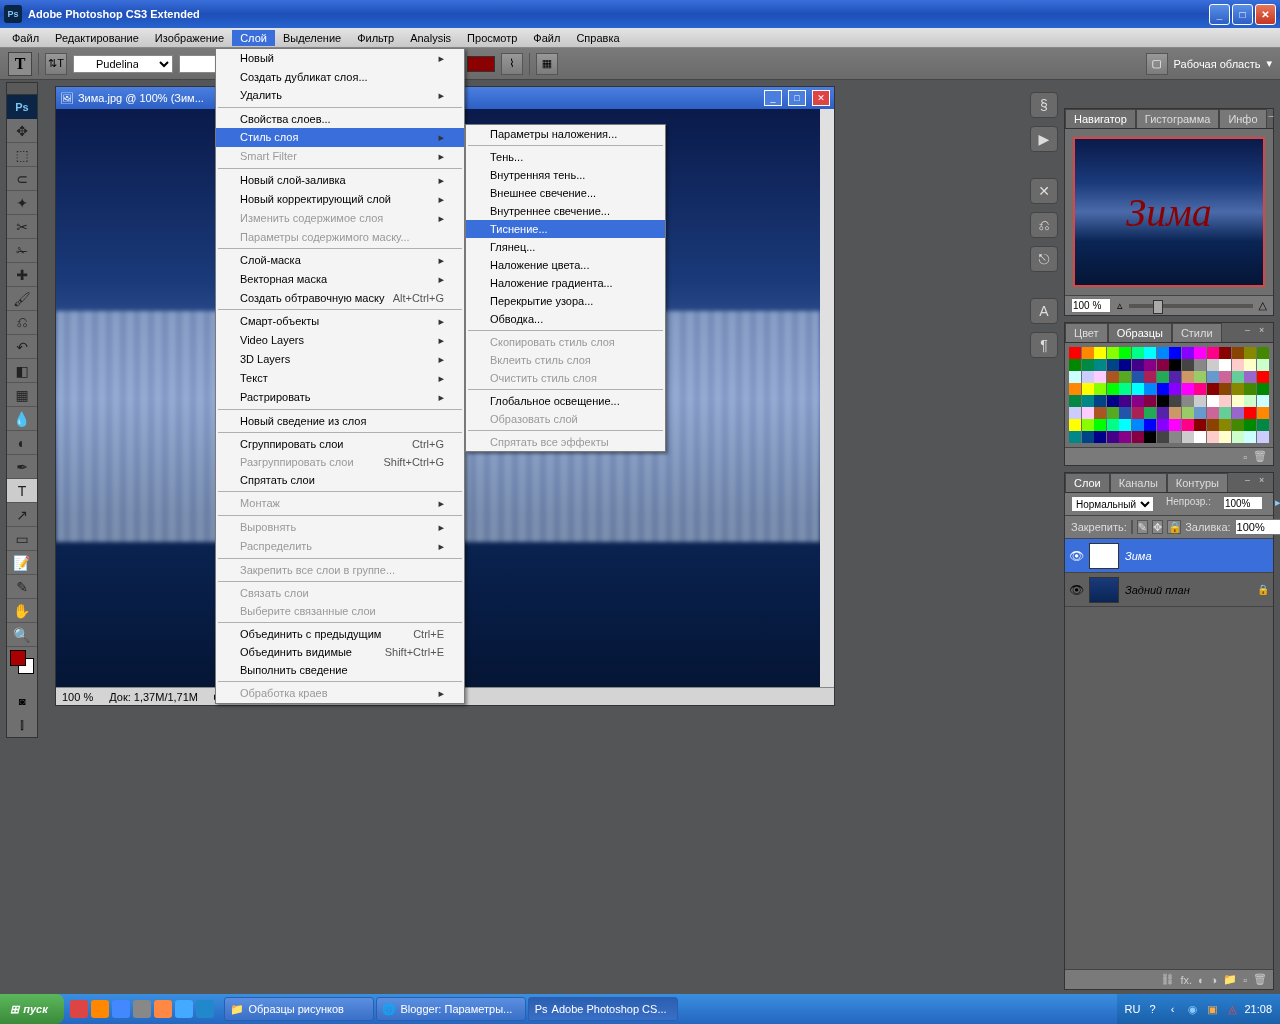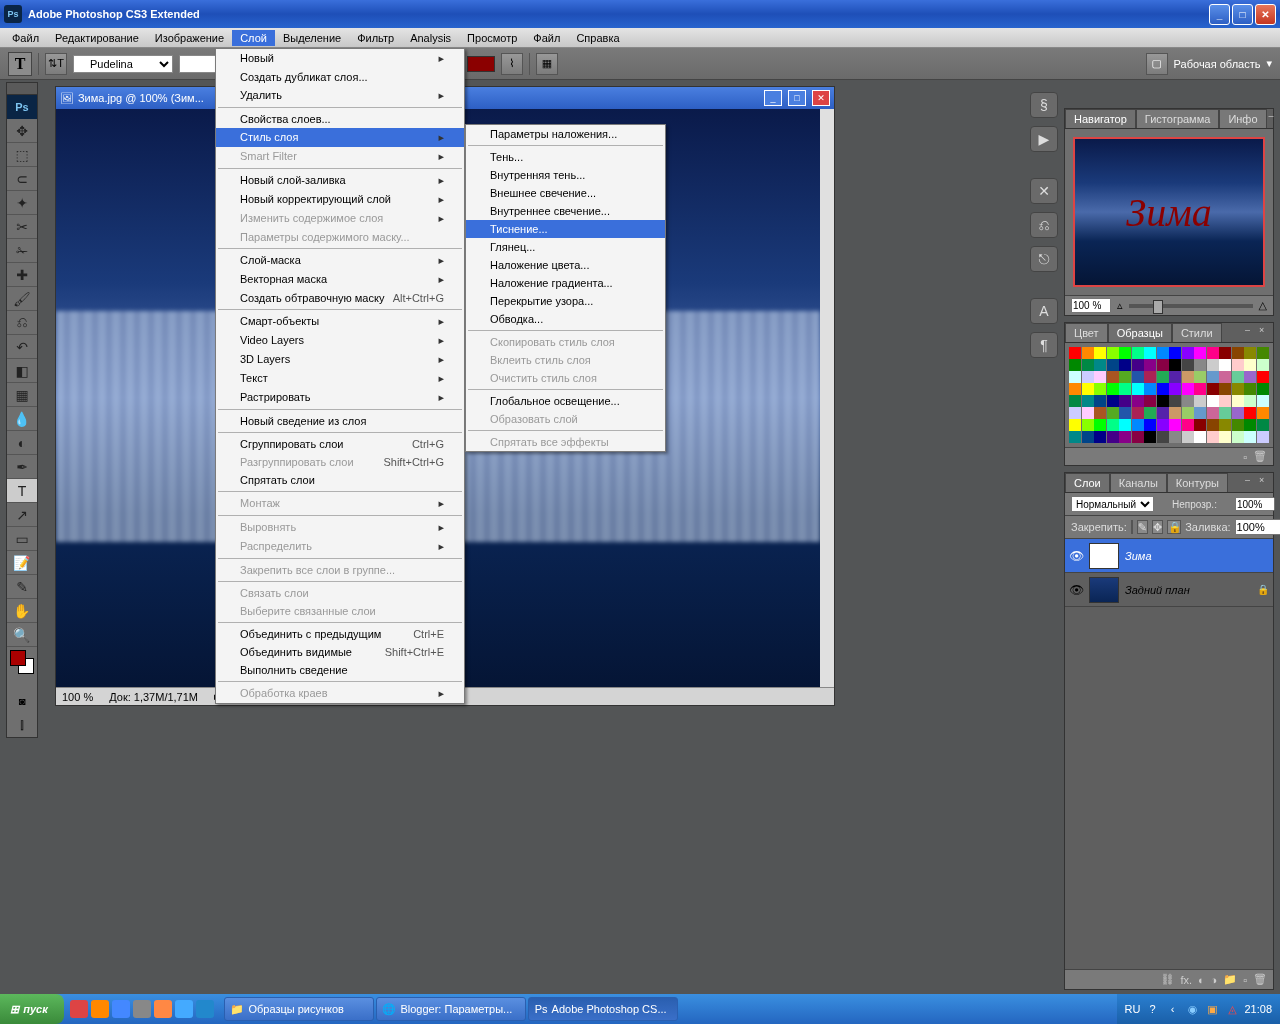--- a/index.html
+++ b/index.html
@@ -16,21 +16,21 @@
 
 
 .menubar { height: 20px; background: linear-gradient(#e4e4e4, #c8c8c8); display: flex; align-items: center; padding: 0 4px; border-bottom: 1px solid #888; }
 .menubar .item { padding: 2px 8px; cursor: pointer; }
 .menubar .item.active { background: #3a6fdb; color: #fff; }
 
 
 .optbar { height: 32px; background: linear-gradient(#7a7a7a, #6a6a6a); display: flex; align-items: center; padding: 0 8px; gap: 6px; border-bottom: 1px solid #444; }
 .optbar .tool-icon { width: 24px; height: 24px; background: #8c8c8c; border: 1px solid #444; display: flex; align-items: center; justify-content: center; font-family: serif; font-weight: bold; font-size: 16px; }
 .optbar .sep { width: 1px; height: 22px; background: #555; }
-.optbar select, .optbar input { height: 18px; background: #fff; border: 1px solid #888; font-size: 11px; padding: 0 12px; }
+.optbar select, .optbar input { height: 18px; background: #fff; border: 1px solid #888; font-size: 11px; padding: 0 18px; }
 .optbar .fontsel { width: 100px; }
 .optbar .btn { width: 22px; height: 22px; background: linear-gradient(#989898, #7c7c7c); border: 1px solid #555; display: flex; align-items: center; justify-content: center; }
 .optbar .swatch { width: 28px; height: 16px; background: #8b0000; border: 1px solid #333; }
 .optbar .ws { margin-left: auto; display: flex; align-items: center; gap: 6px; color: #fff; }
 
 
 .main { position: absolute; top: 80px; left: 0; right: 0; bottom: 30px; }
 
 
 .toolbox { position: absolute; left: 6px; top: 2px; width: 32px; background: #6f6f6f; border: 1px solid #333; }
@@ -89,21 +89,21 @@
 .nav .zrow input { width: 40px; height: 15px; font-size: 10px; }
 .nav .zrow .slider { flex: 1; height: 4px; background: #555; position: relative; }
 .nav .zrow .slider::after { content: ''; position: absolute; left: 20%; top: -4px; width: 8px; height: 12px; background: #aaa; border: 1px solid #333; }
 
 
 .swatches .grid { padding: 4px; display: grid; grid-template-columns: repeat(16, 1fr); gap: 0; }
 .swatches .sw { width: 12px; height: 12px; border: none; }
 .swatches .foot { height: 18px; background: #7a7a7a; border-top: 1px solid #444; display: flex; justify-content: flex-end; padding: 0 6px; gap: 6px; align-items: center; color: #ccc; font-size: 10px; }
 
 
-.layers .opts { padding: 3px 6px; display: flex; align-items: center; gap: 18px; background: #787878; border-bottom: 1px solid #444; }
+.layers .opts { padding: 3px 6px; display: flex; gap: 12px; background: #787878; border-bottom: 1px solid #444; }
 .layers .opts select { width: 90px; height: 16px; font-size: 10px; }
 .layers .opts .lbl2 { color: #ddd; font-size: 10px; }
 .layers .opts input { width: 40px; height: 14px; font-size: 10px; }
 .layers .lockrow { padding: 3px 6px; display: flex; align-items: center; gap: 4px; background: #787878; border-bottom: 1px solid #444; color: #ddd; font-size: 10px; }
 .layers .lockrow .ib { width: 14px; height: 14px; background: #8a8a8a; border: 1px solid #555; }
 .layers .list { height: 430px; background: #5f5f5f; overflow-y: auto; }
 .layers .layer { display: flex; align-items: center; height: 34px; border-bottom: 1px solid #444; padding: 0 4px; gap: 6px; }
 .layers .layer.sel { background: #3a6fdb; color: #fff; }
 .layers .layer .eye { width: 14px; font-size: 12px; }
 .layers .layer .th { width: 30px; height: 26px; background: #fff; border: 1px solid #333; display: flex; align-items: center; justify-content: center; font-family: serif; font-weight: bold; }

